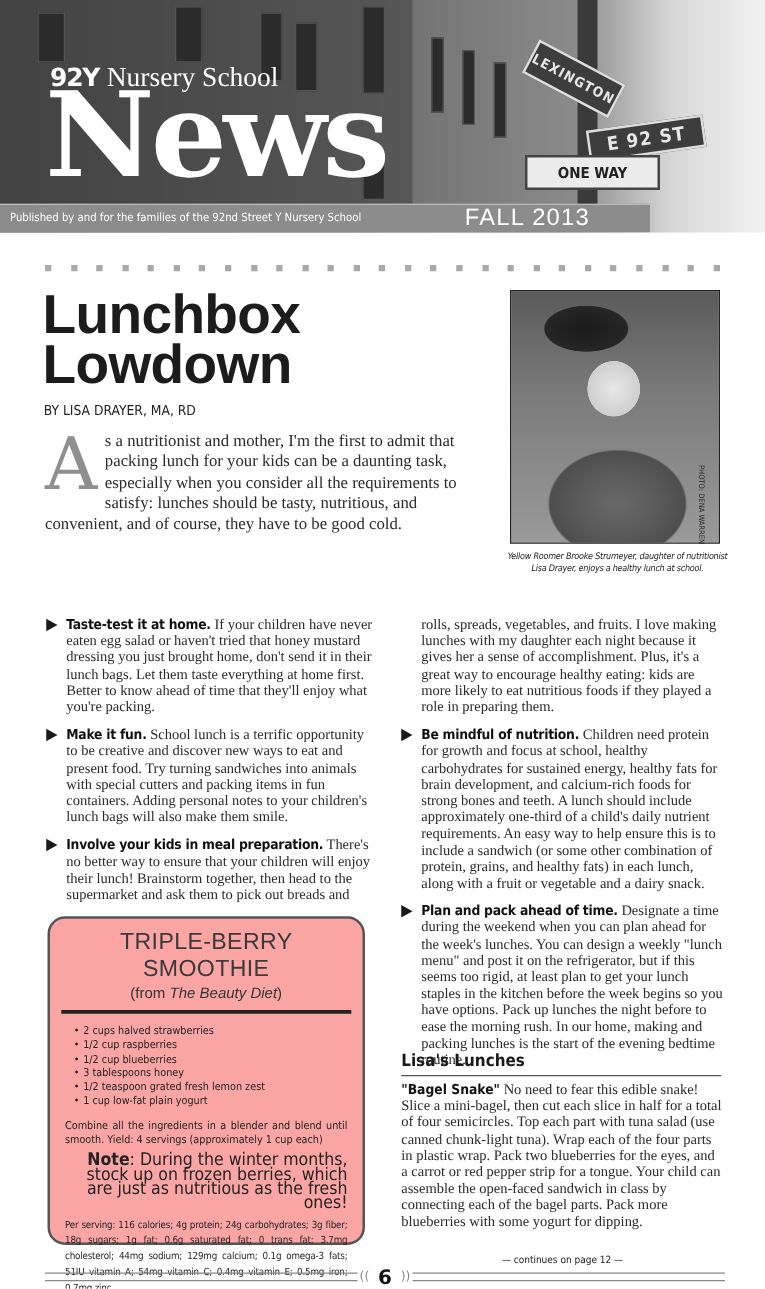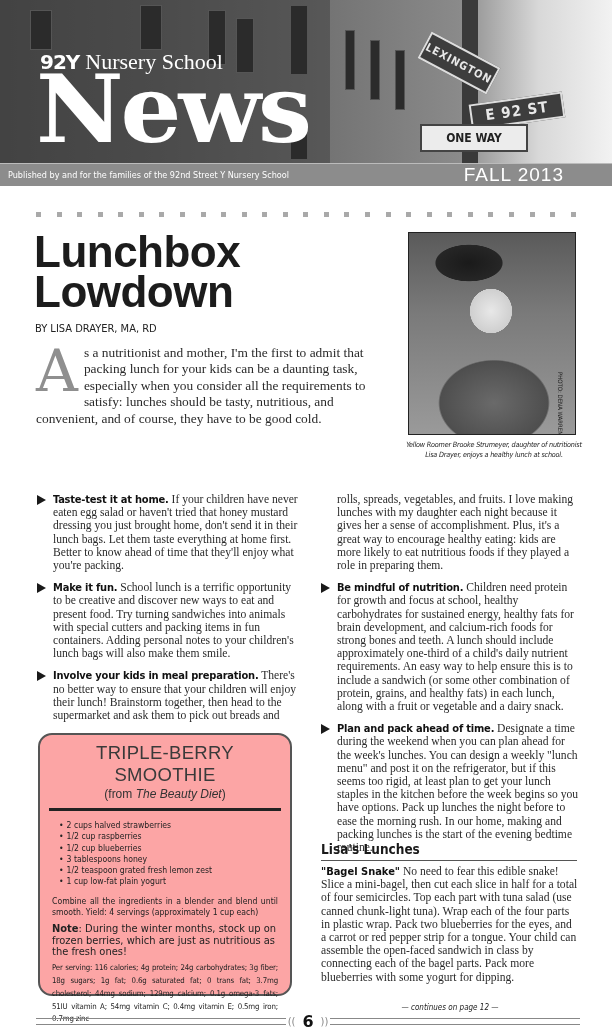--- a/index.html
+++ b/index.html
@@ -15,21 +15,21 @@
   .sign-lex { left: 420px; top: 48px; width: 78px; height: 30px; transform: rotate(28deg); font-size: 11px; letter-spacing: 1px; }
   .sign-92 { left: 470px; top: 98px; width: 94px; height: 26px; transform: rotate(-8deg); font-size: 15px; letter-spacing: 1px; }
   .sign-way { left: 420px; top: 124px; width: 108px; height: 28px; background: #ececec; color: #222; border: 2px solid #444; font-size: 12px; }
   .pole { position: absolute; left: 462px; top: 0; width: 16px; height: 170px; background: #3a3a3a; }
 
   .brand-row { position: absolute; left: 40px; top: 49px; display: flex; align-items: baseline; gap: 6px; color: #fff; }
   .brand-92y { font-family: "DejaVu Sans", sans-serif; font-weight: bold; font-size: 20px; letter-spacing: -1px; }
   .brand-school { font-family: "Liberation Serif", serif; font-size: 22px; }
   .news-title { position: absolute; left: 36px; top: 62px; font-family: "DejaVu Serif", serif; font-weight: bold; font-size: 94px; line-height: 1; color: #fff; letter-spacing: -3px; transform: scaleX(1.02); transform-origin: left; }
 
-  .mast-bar { position: absolute; left: 0; top: 163px; width: 612px; height: 23px; background: #8c8c8c; border-top: 1px solid #bbb; display: flex; align-items: center; justify-content: space-between; padding: 0 8px; }
+  .mast-bar { position: absolute; left: 0; top: 163px; width: 520px; height: 23px; background: #8c8c8c; border-top: 1px solid #bbb; display: flex; align-items: center; justify-content: space-between; padding: 0 8px; }
   .mast-tagline { color: #fff; font-family: "DejaVu Sans Condensed", "DejaVu Sans", sans-serif; font-size: 9px; }
   .mast-issue { color: #fff; font-family: "Liberation Sans", sans-serif; font-size: 19px; letter-spacing: 1px; margin-right: 40px; }
 
   
   .dots { position: absolute; left: 36px; top: 212px; width: 540px; height: 6px; display: flex; justify-content: space-between; }
   .dots span { width: 5px; height: 5px; background: #a9a9a9; }
 
   
   .headline { position: absolute; left: 34px; top: 232px; font-family: Liberation Sans, sans-serif; font-weight: bold; font-size: 44px; line-height: 40px; color: #1c1c1c; letter-spacing: -0.5px; }
   .byline { position: absolute; left: 35px; top: 322px; font-family: "DejaVu Sans Condensed", "DejaVu Sans", sans-serif; font-size: 11px; color: #222; }
@@ -59,29 +59,29 @@
 
   
   .recipe { position: absolute; left: 38px; top: 733px; width: 254px; height: 263px; background: #fca5a5; border: 2px solid #555; border-radius: 14px; padding: 7px 12px; font-family: "DejaVu Sans Condensed","DejaVu Sans", sans-serif; color: #222; }
   .recipe-title { text-align: center; font-family: "Liberation Sans", sans-serif; font-size: 18.5px; color: #3a3a3a; letter-spacing: 0.3px; }
   .recipe-source { text-align: center; font-family: "Liberation Sans", sans-serif; font-size: 12px; color: #333; margin-top: 1px; }
   .recipe-source i { font-style: italic; }
   .recipe-rule { height: 3px; background: #222; margin: 7px -3px 9px; }
   .ingredients { list-style: none; font-size: 8.6px; line-height: 11.3px; padding-left: 7px; }
   .ingredients li::before { content: "\2022"; margin-right: 3px; }
   .recipe-text { font-size: 8.6px; line-height: 11.3px; margin-top: 8px; text-align: justify; }
-  .recipe-note { font-size: 11px; line-height: 11.3px; margin-top: 5px; }
+  .recipe-note { font-size: 14px; line-height: 11.3px; margin-top: 5px; text-align: right; }
   .recipe-note b { font-weight: bold; }
   .nutrition { font-size: 7.8px; line-height: 12.8px; margin-top: 5px; text-align: justify; letter-spacing: -0.15px; }
 
   
   .lisa-head { position: absolute; left: 321px; top: 841px; width: 256px; font-family: "DejaVu Sans Condensed","DejaVu Sans", sans-serif; font-weight: bold; font-size: 13.5px; color: #1a1a1a; padding-bottom: 3px; border-bottom: 1.5px solid #555; }
   .lisa-body { position: absolute; left: 321px; top: 865px; width: 258px; font-size: 11.6px; line-height: 13.2px; color: #2a2a2a; }
   .lisa-body b { font-family: "DejaVu Sans Condensed","DejaVu Sans", sans-serif; font-size: 11px; color: #111; }
-  .continues { position: absolute; left: 321px; top: 1003px; width: 258px; text-align: center; font-family: "DejaVu Sans Condensed","DejaVu Sans", sans-serif; font-style: italic; font-size: 8px; color: #222; }
+  .continues { position: absolute; left: 321px; top: 1003px; width: 258px; text-align: center; font-family: "DejaVu Sans Condensed","DejaVu Sans", sans-serif; font-size: 8px; color: #222; }
 
   
   .folio { position: absolute; left: 36px; top: 1001px; width: 544px; height: 20px; display: flex; align-items: center; }
   .folio-lines { flex: 1; height: 7px; border-top: 1.5px solid #888; border-bottom: 1.5px solid #888; }
   .folio-num { font-family: "DejaVu Sans", sans-serif; font-weight: bold; font-size: 16px; color: #111; padding: 0 5px; }
   .folio-orn { font-family: "DejaVu Sans", sans-serif; font-size: 10px; color: #888; padding: 0 2px; }
 </style>
 </head>
 <body>
 

